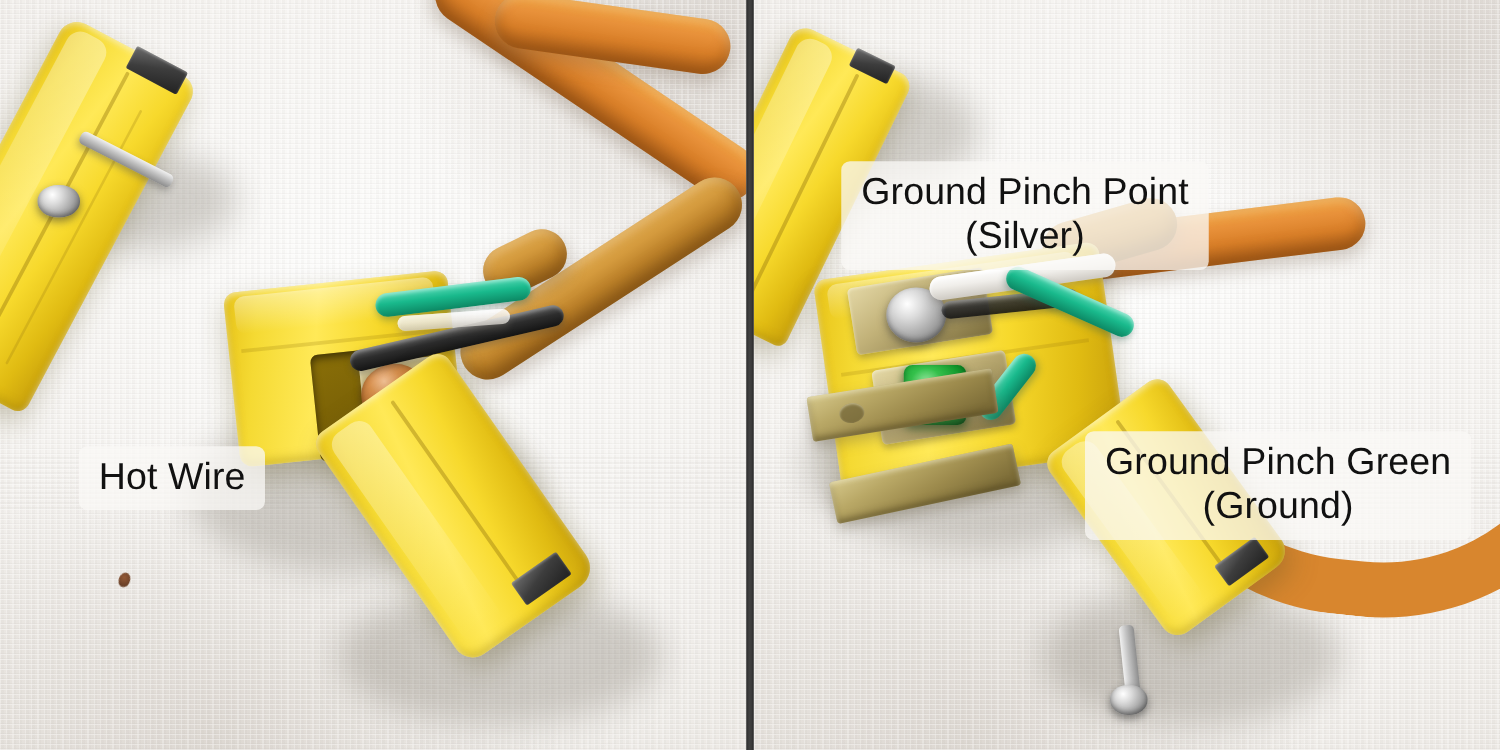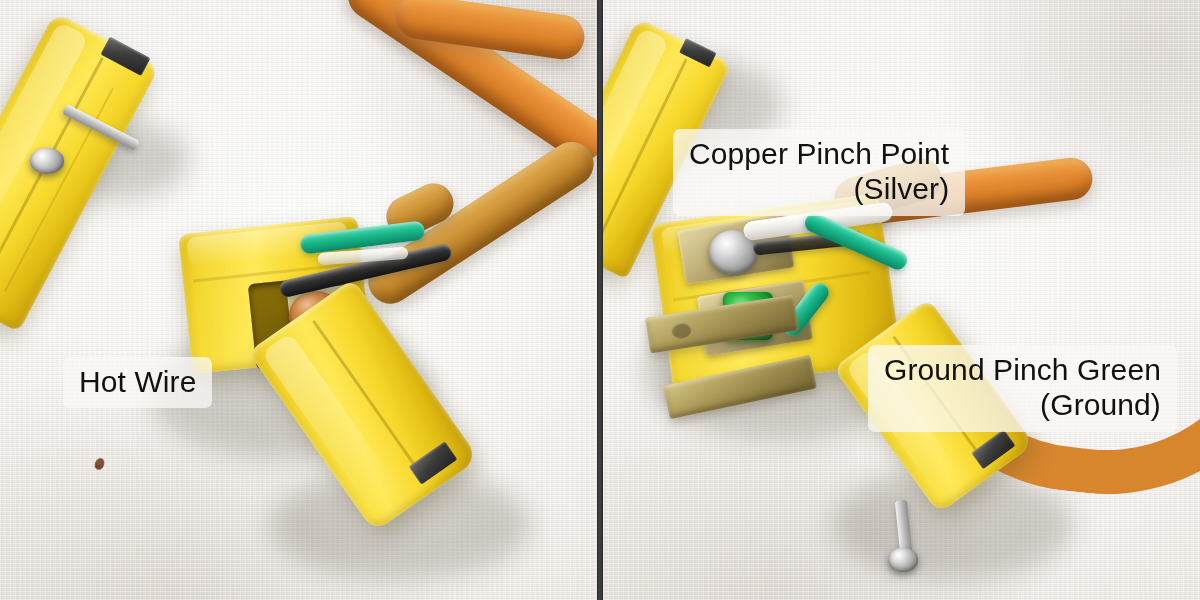--- a/index.html
+++ b/index.html
@@ -86,21 +86,21 @@
     border-radius:7px;
     padding:7px 16px 9px;
     color:#111;
     text-align:center;
     line-height:1.18;
     font-size:30px;
     letter-spacing:.1px;
     white-space:nowrap;
   }
   .label .ln{display:block;}
-  .label .ln2{font-size:30px;text-align:right;}
+  .label .ln2{font-size:30px;}
 </style>
 </head>
 <body>
 
 <div class="stage">
 
   <div class="panel" id="panel-left">
     <div class="backdrop"></div>
     <div class="speck" style="left:95px;top:458px;"></div>
 
@@ -198,21 +198,21 @@
       <div class="gloss" style="left:10px;top:6px;width:32px;height:162px;border-radius:12px;opacity:.5;"></div>
       <div class="seam" style="left:66px;top:10px;width:3px;height:158px;border-radius:2px;"></div>
       <div class="dark-clip" style="position:absolute;left:62px;top:150px;width:40px;height:20px;"></div>
     </div>
 
     <div class="part" style="left:295px;top:500px;width:12px;height:62px;border-radius:4px;transform:rotate(-6deg);
       background:linear-gradient(90deg,#f1f1f1,#c2c2c2 45%,#8d8d8d);box-shadow:0 3px 6px rgba(80,80,80,.4);"></div>
     <div class="part metal-screw-silver" style="left:285px;top:548px;width:30px;height:24px;border-radius:48%;"></div>
 
     <div class="label" style="left:70px;top:129px;">
-      <span class="ln">Copper Pinch Point</span>
+      <span class="ln">Ground Pinch Point</span>
       <span class="ln ln2">(Silver)</span>
     </div>
 
     <div class="label" style="left:265px;top:345px;">
       <span class="ln">Ground Pinch Green</span>
       <span class="ln ln2">(Ground)</span>
     </div>
   </div>
 
 </div>

